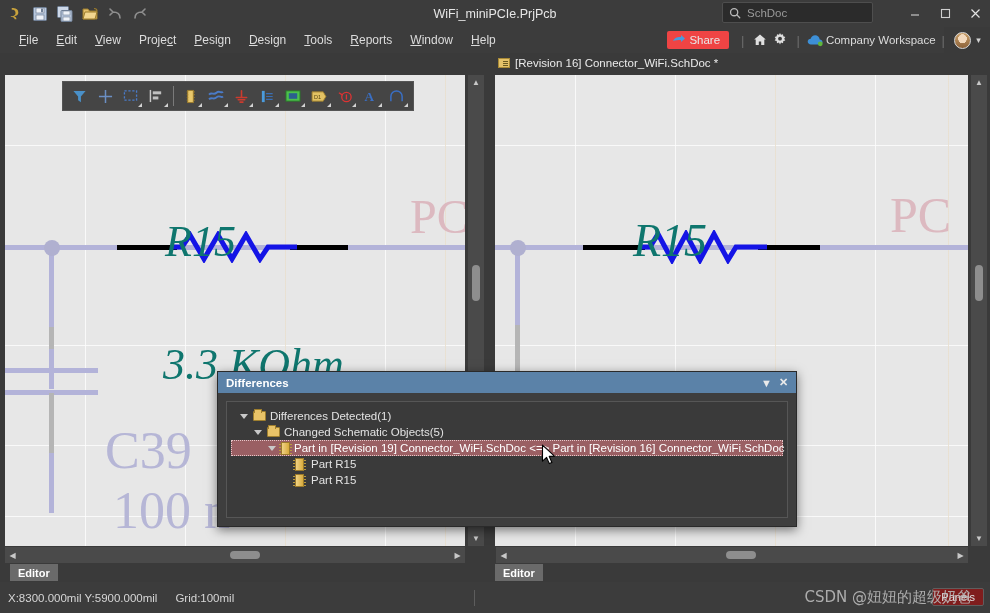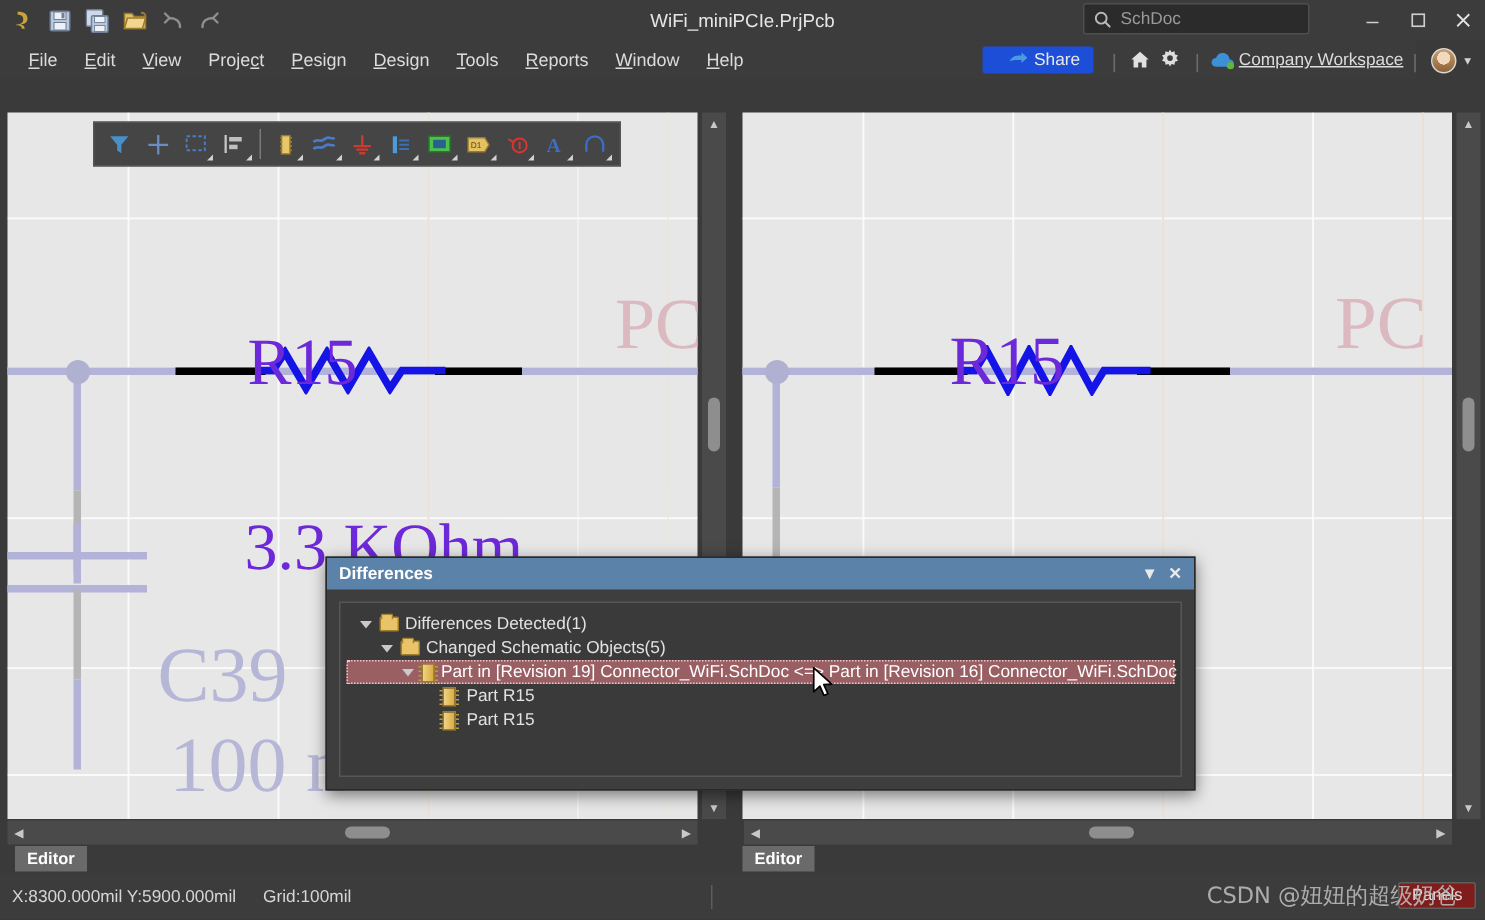--- a/index.html
+++ b/index.html
@@ -37,26 +37,26 @@
     background:#3c3c3c; display:flex; align-items:center; padding-left:10px;
   }
   .menu-item {
     color:#dcdcdc; font-size:12px; padding:3px 9px; cursor:pointer; white-space:nowrap;
   }
   .menu-item u { text-decoration:underline; }
   .topright-tools {
     position:absolute; right:4px; top:27px; height:26px; display:flex; align-items:center; gap:0px;
   }
   .share-btn {
-    background:#1d4ed8; color:#e8e8e8; font-size:11.5px; border-radius:2px;
-    padding:3px 9px 3px 18px; display:flex; align-items:center; gap:4px; cursor:pointer; margin-right:6px;
+    background:#ef4444; color:#e8e8e8; font-size:11.5px; border-radius:2px;
+    padding:3px 9px 3px 6px; display:flex; align-items:center; gap:4px; cursor:pointer; margin-right:6px;
   }
   .tr-sep { color:#6c6c6c; font-size:13px; margin:0 6px; }
   .tr-icon { width:20px; height:20px; display:flex; align-items:center; justify-content:center; cursor:pointer; }
-  .ws-label { color:#dcdcdc; font-size:11.5px; cursor:pointer;text-decoration:underline; }
+  .ws-label { color:#dcdcdc; font-size:11.5px; cursor:pointer; }
   .avatar {
     width:17px; height:17px; border-radius:50%; overflow:hidden;
     background: radial-gradient(circle at 50% 38%, #f2d9bd 0 36%, transparent 37%),
                 linear-gradient(#c9a06a, #8d6239);
     border:1px solid #d8d8d8; margin-left:3px;
   }
 
   
   .tabrow { position:absolute; left:0; top:53px; width:990px; height:20px; background:#3a3a3a; }
   .doctab {
@@ -104,21 +104,21 @@
   .wire-h {
     position:absolute; height:5px; background:#b3b3d9;
   }
   .wire-v { position:absolute; width:5px; background:#b3b3d9; }
   .wire-v.grey { background:#b5b5b5; }
   .junction {
     position:absolute; width:16px; height:16px; border-radius:50%; background:#b0b0d0;
   }
   .res-lead { position:absolute; height:5px; background:#000; }
   .res-label {
-    position:absolute; color:#6d28d9; font-family:"Liberation Serif", serif; line-height:1;
+    position:absolute; color:#0f766e; font-family:"Liberation Serif", serif; line-height:1;font-style:italic;
   }
   .faint {
     position:absolute; color:#b6b6d6; font-family:"Liberation Serif", serif; line-height:1;
   }
   .pink {
     position:absolute; color:#dcb9c0; font-family:"Liberation Serif", serif; line-height:1;
   }
   .cap-plate { position:absolute; height:5px; background:#b3b3d9; }
 
   
@@ -340,20 +340,24 @@
     </div>
     <span class="ws-label">Company Workspace</span>
     <span class="tr-sep">|</span>
     <div class="avatar"></div>
     <div class="tr-icon" style="width:15px;">
       <span style="color:#d2d2d2;font-size:9px;">▾</span>
     </div>
   </div>
 
   <div class="tabrow">
+    <div class="doctab right">
+      <span class="sheet-icon"></span>
+      <span>[Revision 16] Connector_WiFi.SchDoc *</span>
+    </div>
   </div>
 
   <div class="panes">
 
     <div class="pane left">
       <div class="canvas">
         <div class="grid-lines"></div>
         <div class="grid-major"></div>
 
         <div class="wire-h" style="left:-5px; top:170px; width:480px;"></div>

